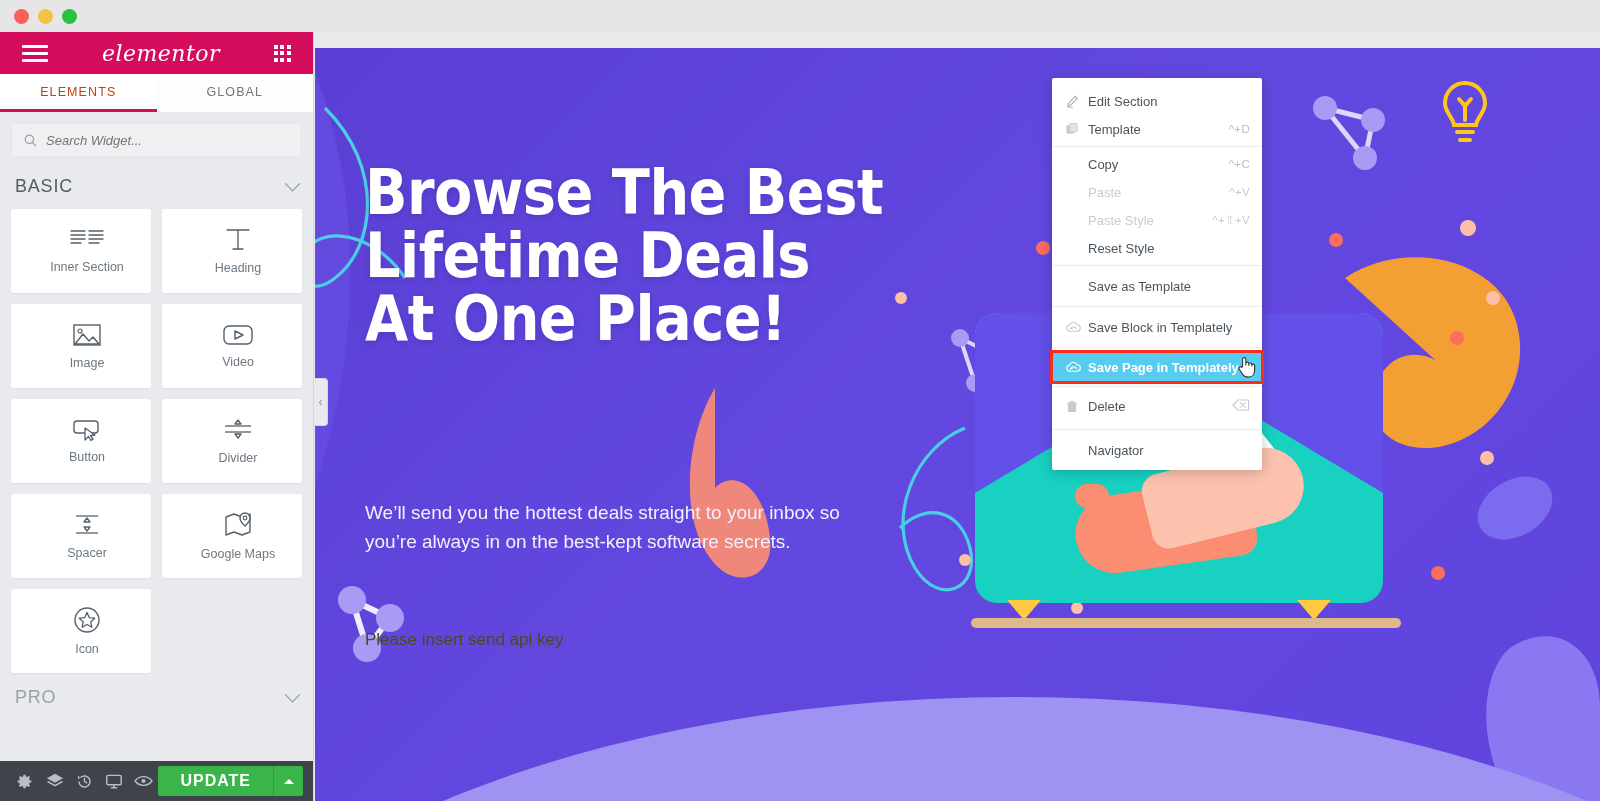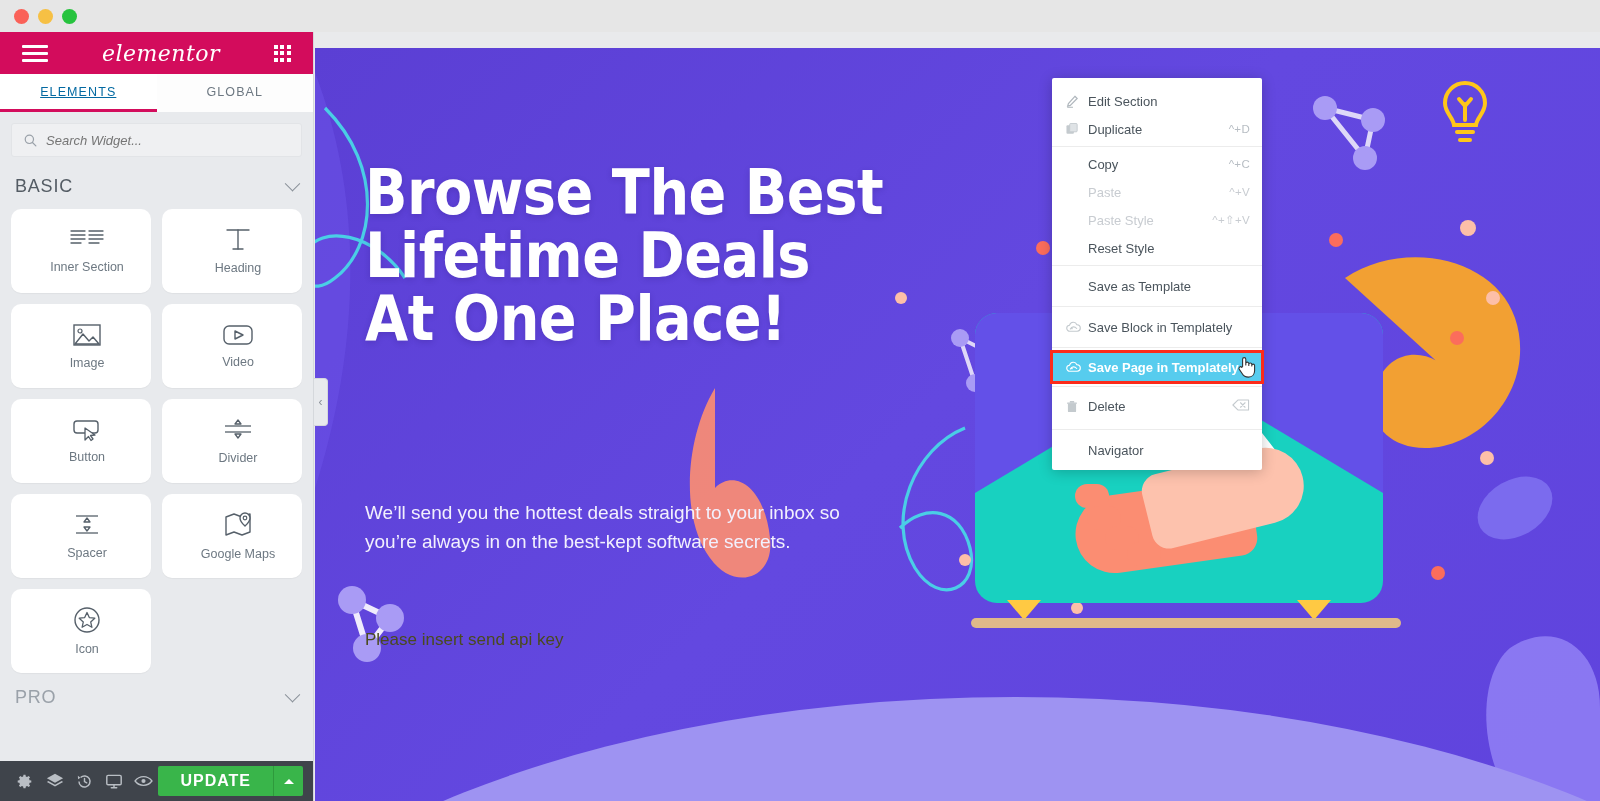--- a/index.html
+++ b/index.html
@@ -36,21 +36,21 @@
   }
   .grid-icon { display:grid; grid-template-columns:repeat(3,4px); grid-template-rows:repeat(3,4px); gap:2.5px; cursor:pointer;}
   .grid-icon span { background:#fff; display:block; width:4px; height:4px; }
 
   .tabs { height:38px; display:flex; background:#fff; flex:0 0 38px; }
   .tab {
     flex:1; display:flex; align-items:center; justify-content:center;
     font-size:12.5px; letter-spacing:1.1px; color:#6d7882; cursor:pointer;
     border-bottom:3px solid transparent; background:#fff;
   }
-  .tab.active { color:#0369a1; border-bottom-color:#d30c5c; font-weight:400;text-decoration:underline; }
+  .tab.active { color:#c2410c; border-bottom-color:#d30c5c; font-weight:400; }
   .tab.inactive { background:#fdfdfd; }
 
   .panel-body { flex:1 1 auto; overflow:hidden; padding:11px 11px 0 11px; background:#e8eaed; }
   .search-box {
     height:34px; background:#eff0f2; border:1px solid #e2e4e7; border-radius:3px;
     display:flex; align-items:center; padding:0 12px; gap:9px; margin-bottom:14px;
   }
   .search-box .mag { flex:0 0 13px; }
   .search-box input {
     border:none; outline:none; background:transparent; font-size:13px;
@@ -59,21 +59,21 @@
   }
   .section-head {
     display:flex; align-items:center; justify-content:space-between;
     font-size:18px; color:#545c64; letter-spacing:.8px; padding:5px 4px 12px 4px; cursor:pointer;
   }
   .section-head.pro { color:#9aa1a9; padding-top:14px; }
   .chev { width:11px; height:11px; border-right:1.6px solid #8a9199; border-bottom:1.6px solid #8a9199; transform:rotate(45deg) translate(-2px,-2px); }
 
   .widget-grid { display:grid; grid-template-columns:1fr 1fr; gap:11px; }
   .widget {
-    background:#fff; border-radius:10px; height:84px;
+    background:#fff; border-radius:3px; height:84px;
     display:flex; flex-direction:column; align-items:center; justify-content:center;
     gap:8px; cursor:grab; box-shadow:0 1px 1px rgba(0,0,0,.04);padding-left:12px;
   }
   .widget .wlabel { font-size:12.5px; color:#6d7882; }
   .widget svg { display:block; }
 
   .panel-footer {
     height:40px; background:#3f444b; display:flex; align-items:center;
     padding:0 0 0 10px; gap:0; flex:0 0 40px;
   }
@@ -503,21 +503,21 @@
         <span class="ctx-label">Edit Section</span>
         <span class="ctx-short"></span>
       </div>
       <div class="ctx-item">
         <span class="ctx-ico">
           <svg width="13" height="13" viewBox="0 0 14 14" fill="#c4cace">
             <rect x="0.5" y="2.5" width="8" height="9" rx="1"></rect>
             <rect x="4" y="0.5" width="8" height="9" rx="1" fill="#dfe3e6" stroke="#c4cace" stroke-width="1"></rect>
           </svg>
         </span>
-        <span class="ctx-label">Duplicate</span>
+        <span class="ctx-label">Template</span>
         <span class="ctx-short">^+D</span>
       </div>
     </div>
 
     <div class="ctx-group">
       <div class="ctx-item">
         <span class="ctx-ico"></span>
         <span class="ctx-label">Copy</span>
         <span class="ctx-short">^+C</span>
       </div>

